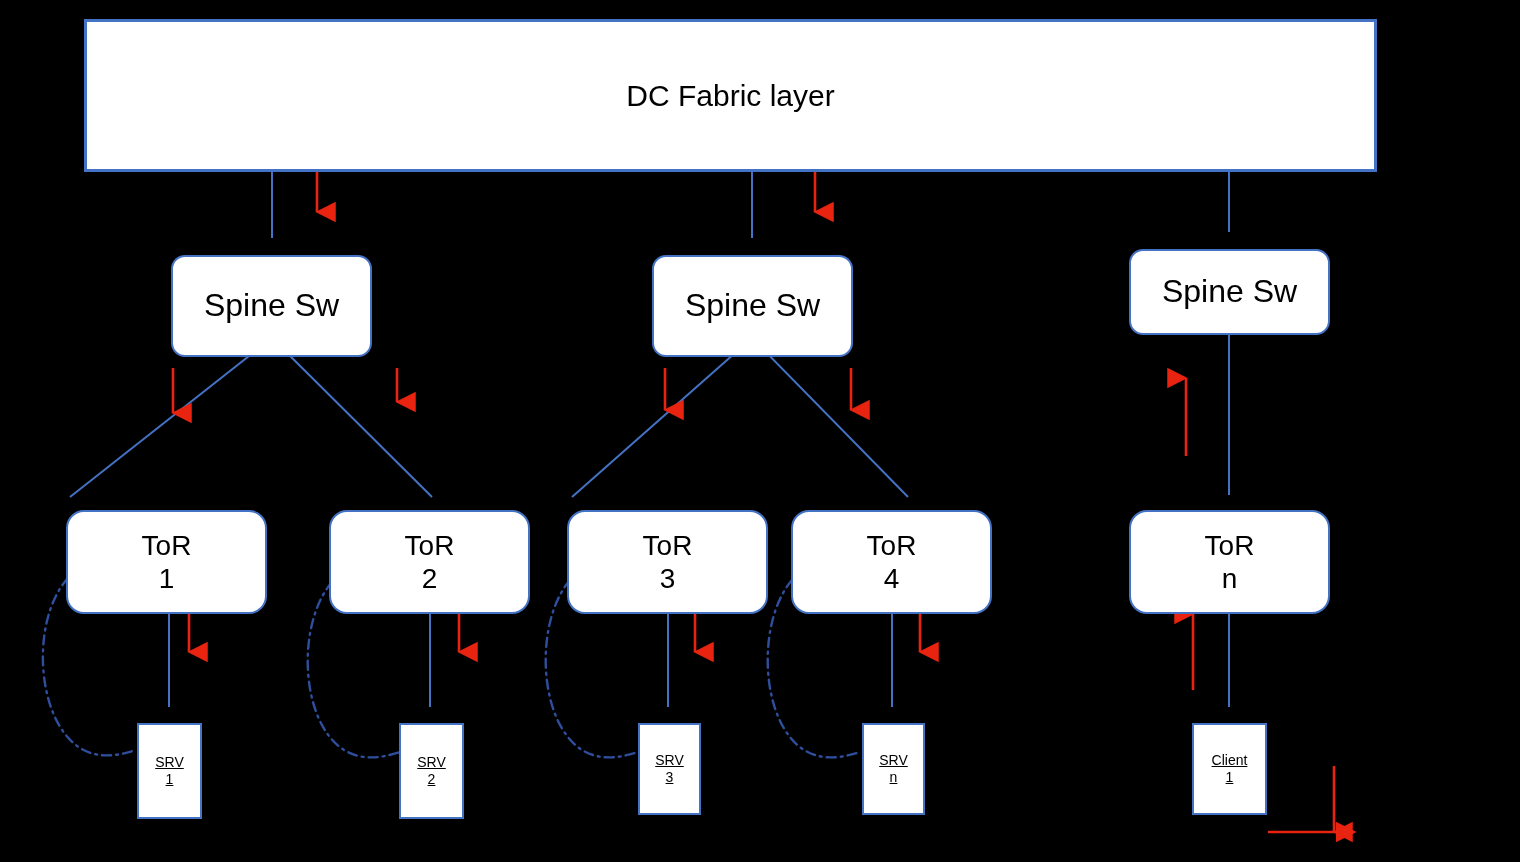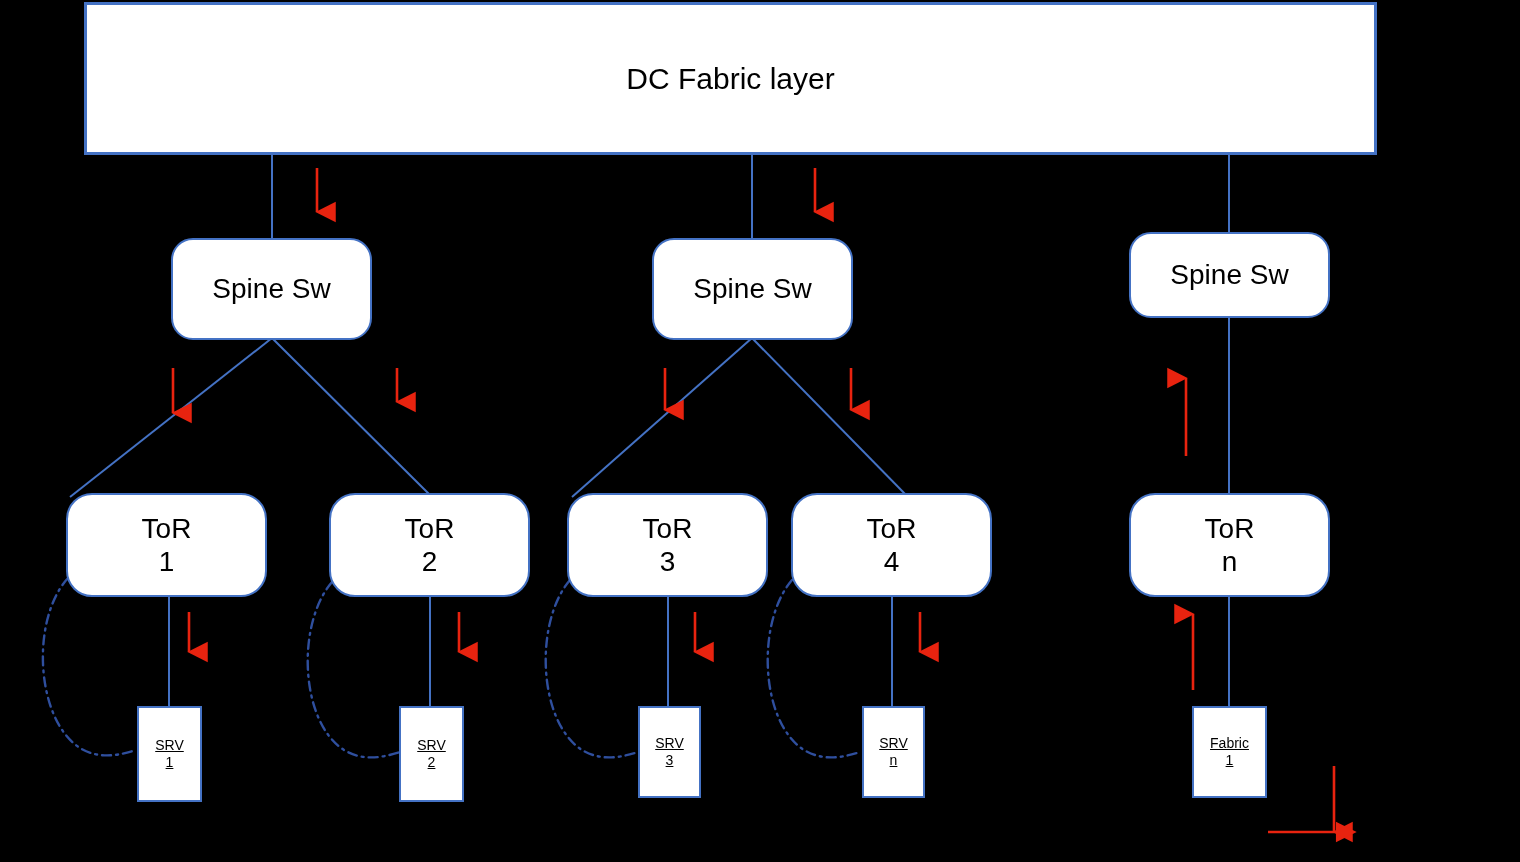--- a/index.html
+++ b/index.html
@@ -29,31 +29,32 @@
     border: 2px solid #4472c4;
     box-sizing: border-box;
     display: flex;
     flex-direction: column;
     align-items: center;
     justify-content: center;
     color: #000000;
     text-align: center;
     line-height: 1.18;
     z-index: 3;
+    margin-top: 17px;
   }
   .fabric {
     border-width: 3px;
     font-size: 30px;
   }
   .spine {
-    border-radius: 22px;
-    font-size: 28px;
+    border-radius: 14px;
+    font-size: 32px;
   }
   .tor {
-    border-radius: 26px;
+    border-radius: 18px;
     font-size: 28px;
   }
   .srv {
     border-radius: 0;
     font-size: 14px;
     text-decoration: underline;
   }
   .node .l1 { display: block; }
   .node .l2 { display: block; }
 </style>
@@ -190,17 +191,17 @@
     <span class="l1">SRV</span>
     <span class="l2">3</span>
   </div>
 
   <div class="node srv" style="left:862px; top:706px; width:63px; height:92px;">
     <span class="l1">SRV</span>
     <span class="l2">n</span>
   </div>
 
   <div class="node srv" style="left:1192px; top:706px; width:75px; height:92px;">
-    <span class="l1">Fabric</span>
+    <span class="l1">Client</span>
     <span class="l2">1</span>
   </div>
 
 </div>
 
 </body></html>

